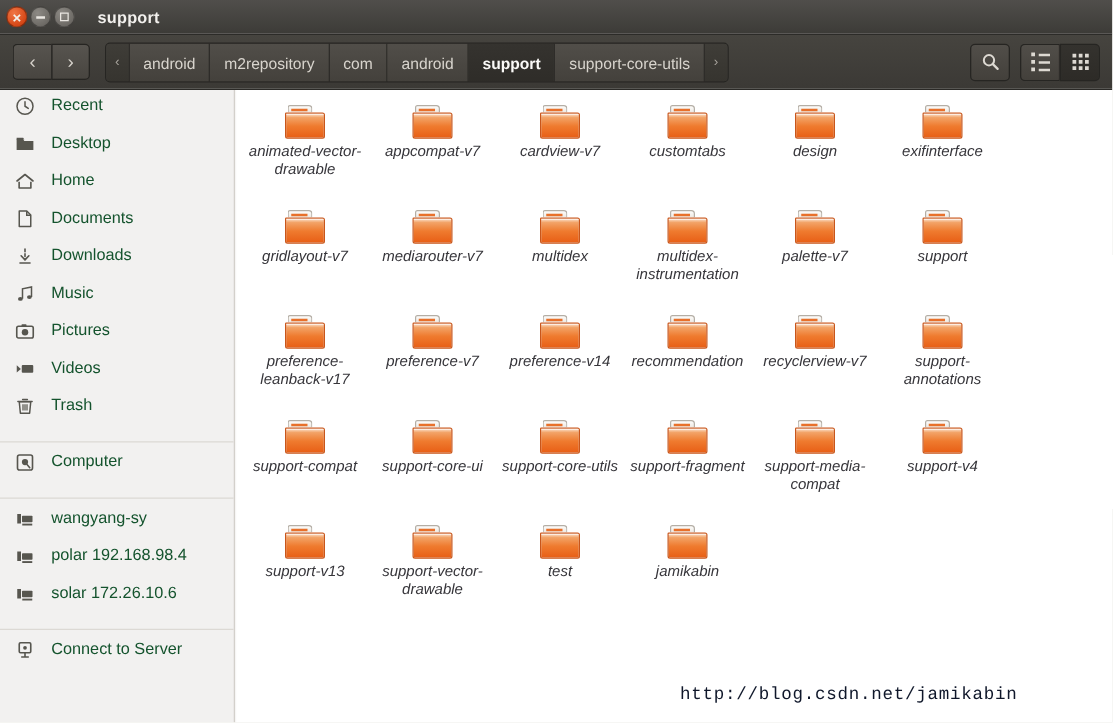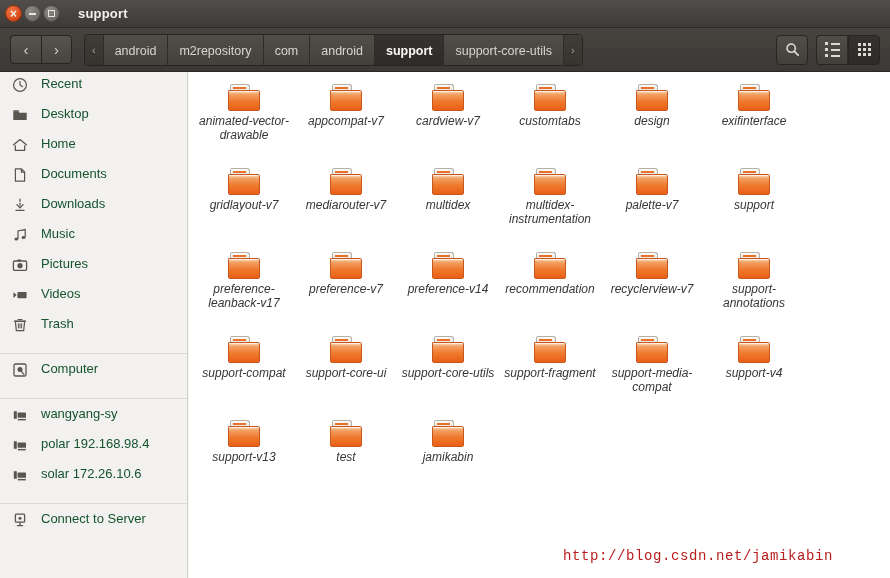--- a/index.html
+++ b/index.html
@@ -210,25 +210,25 @@
     text-align: center;
     width: 98px;
     word-wrap: break-word;
     overflow-wrap: break-word;
     font-style: italic;
   }
 
   
   .watermark {
     position: absolute;
-    left: 563px; top: 548px;
+    left: 544px; top: 548px;
     font-family: "Liberation Mono", monospace;
     font-size: 14px;
     letter-spacing: .6px;
-    color: #b91c1c;
+    color: #0f172a;
     white-space: nowrap;
   }
 </style>
 </head>
 <body>
 
 <div id="app">
 
   <div class="titlebar">
     <div class="wincontrols">
@@ -643,20 +643,27 @@
             <div class="flap"></div>
             <div class="body"></div>
           </div>
           <div class="label">support-v13</div>
         </div>
         <div class="cell">
           <div class="folder">
             <div class="flap"></div>
             <div class="body"></div>
           </div>
+          <div class="label">support-vector-drawable</div>
+        </div>
+        <div class="cell">
+          <div class="folder">
+            <div class="flap"></div>
+            <div class="body"></div>
+          </div>
           <div class="label">test</div>
         </div>
         <div class="cell">
           <div class="folder">
             <div class="flap"></div>
             <div class="body"></div>
           </div>
           <div class="label">jamikabin</div>
         </div>
       </div>

